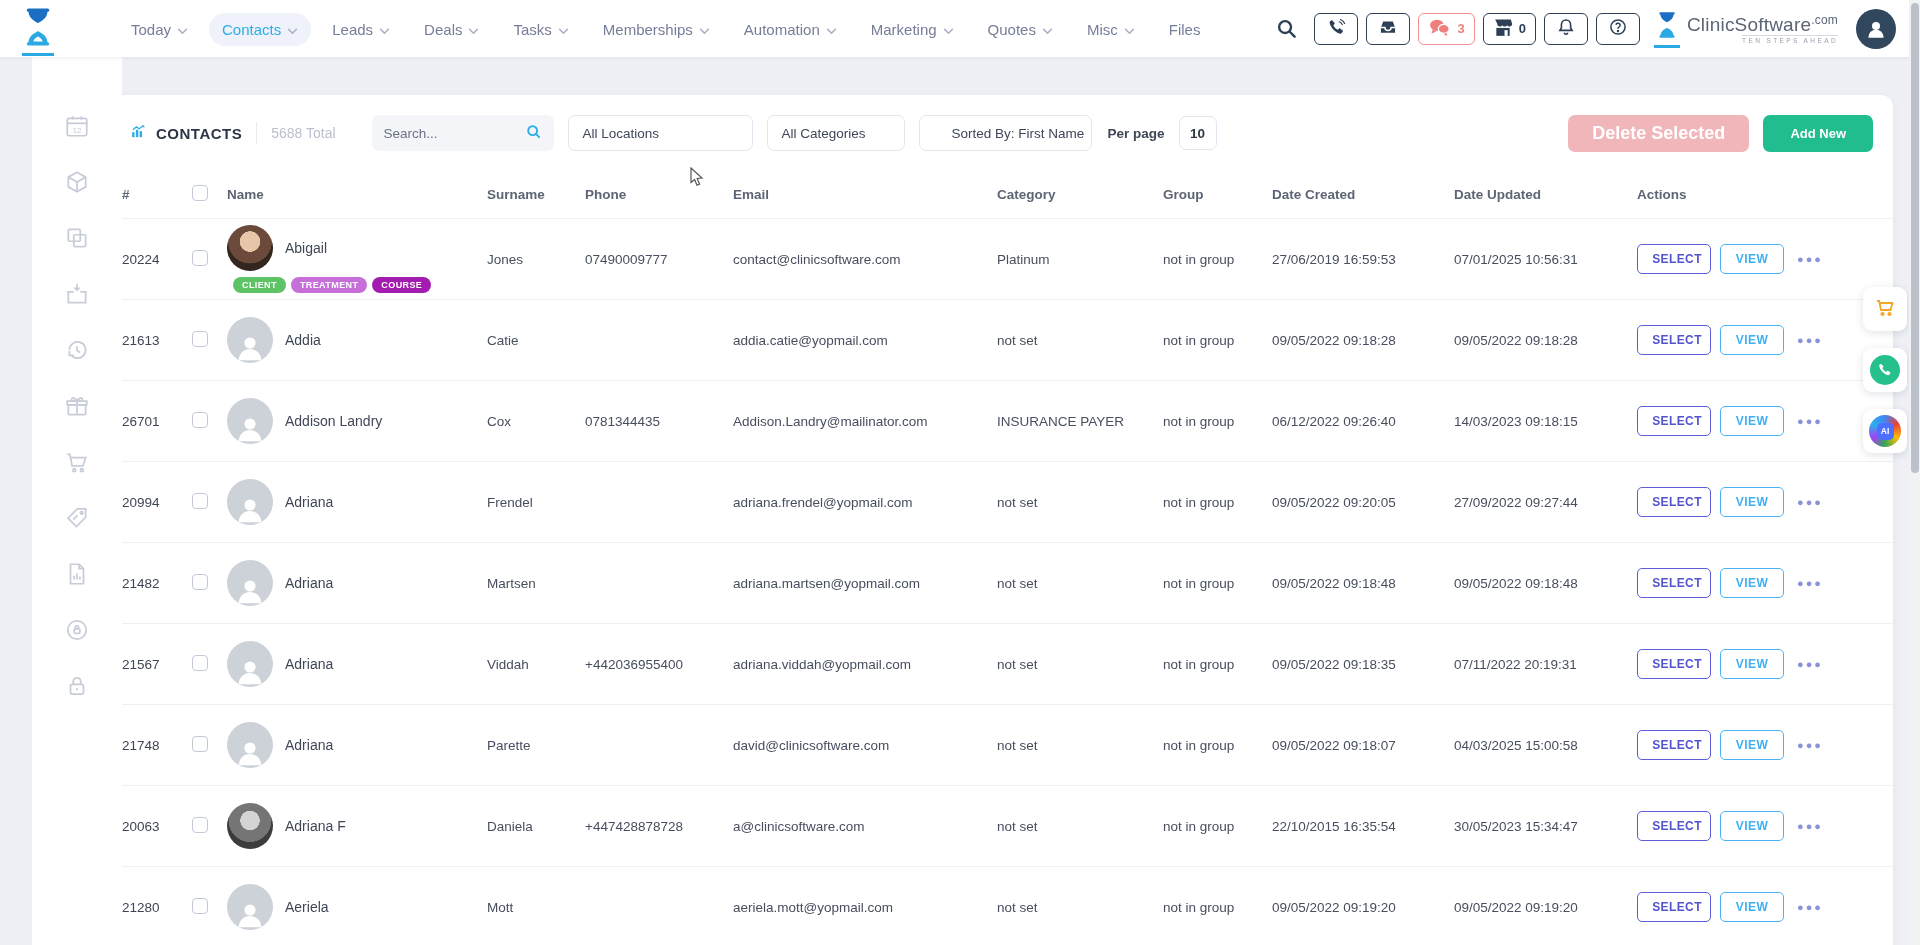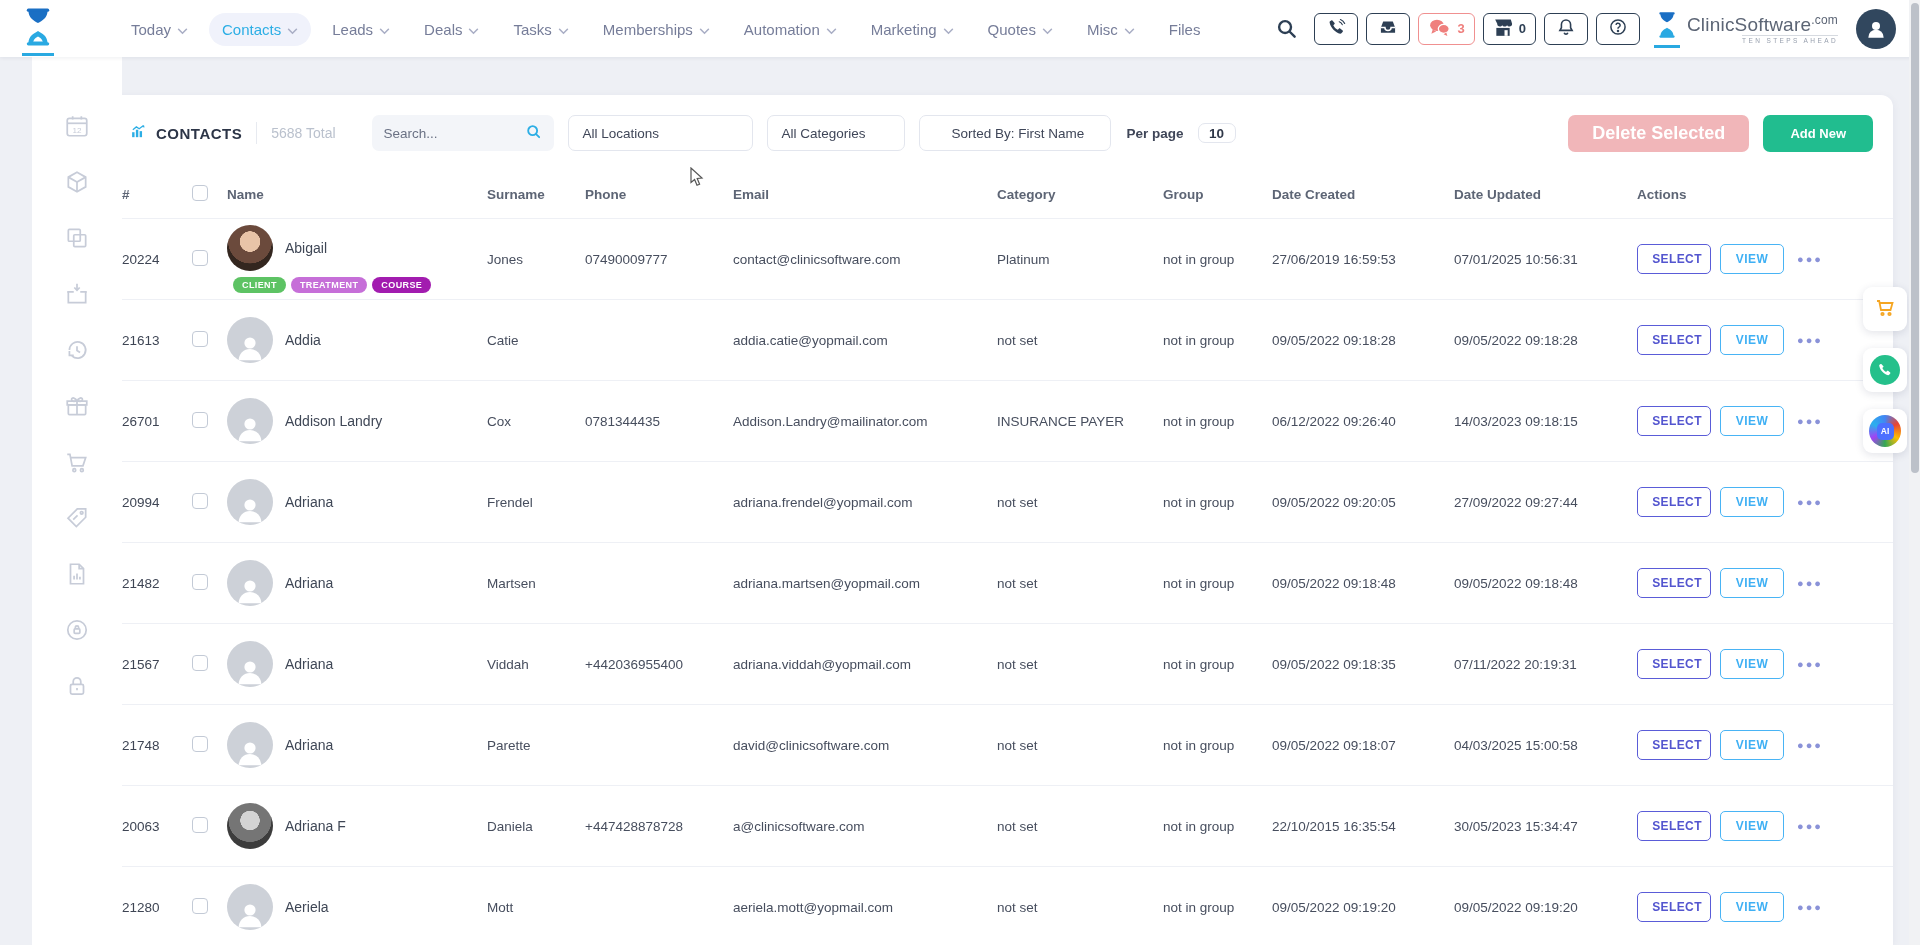--- a/index.html
+++ b/index.html
@@ -33,23 +33,23 @@
   
   .card { position:absolute; left:110px; top:95px; width:1783px; bottom:0; background:#fff; border-radius:12px 12px 0 0; box-shadow:0 2px 10px rgba(30,40,80,.06); overflow:hidden; z-index:3; }
   .toolbar { height:76px; display:flex; align-items:center; padding:0 20px; gap:14px; }
   .tb-title { display:flex; align-items:center; gap:9px; font-weight:700; font-size:15px; color:#2c3547; letter-spacing:.5px; }
   .tb-sep { width:1px; height:22px; background:#e7eaf0; }
   .tb-total { color:#bac1cd; font-size:14px; white-space:nowrap; }
   .search-box { width:182px; height:36px; background:#f3f5f9; border-radius:7px; display:flex; align-items:center; padding:0 12px; gap:14px; margin-left:22px; }
   .search-box input { border:none; background:transparent; outline:none; font-size:13.5px; color:#3c4354; width:100%; }
   .search-box input::placeholder { color:#6a7184; }
   .select { height:36px; border:1px solid #e3e6ee; border-radius:7px; display:flex; align-items:center; padding:0 14px; font-size:13.5px; color:#3f4658; background:#fff; cursor:pointer; white-space:nowrap; }
-  .sel-loc { width:185px; } .sel-cat { width:138px; } .sel-sort { width:192px;padding-left:32px; }
+  .sel-loc { width:185px; } .sel-cat { width:138px; } .sel-sort { width:173px;padding-left:32px; }
   .pp-label { font-size:13.5px; color:#3f4658; font-weight:600; margin-left:2px; white-space:nowrap; }
-  .pp-input { width:38px; height:20px; border:1px solid #e3e6ee; border-radius:7px; text-align:center; font-size:13.5px; font-weight:700; color:#2f3748; outline:none; }
+  .pp-input { width:38px; height:34px; border:1px solid #e3e6ee; border-radius:7px; text-align:center; font-size:13.5px; font-weight:700; color:#2f3748; outline:none; }
   .tb-spacer { flex:1; }
   .btn-delete { height:37px; padding:0 24px; background:#f1b6b9; color:#fff; font-weight:700; font-size:18px; border:none; border-radius:7px; cursor:pointer; }
   .btn-add { height:37px; padding:0 27px; background:#21bd8f; color:#fff; font-weight:700; font-size:13px; border:none; border-radius:7px; cursor:pointer; }
 
   
   .tbl { --cols:70px 35px 260px 98px 148px 264px 166px 109px 182px 183px 1fr; }
   .thead { display:grid; grid-template-columns:var(--cols); height:48px; align-items:center; padding-left:12px; border-bottom:1px solid #eef0f5; color:#5d6575; font-size:13.5px; font-weight:600; }
   .trow { display:grid; grid-template-columns:var(--cols); height:81px; align-items:center; padding-left:12px; border-bottom:1px solid #eef0f5; font-size:13.5px; color:#474e5e; white-space:nowrap; }
   .cell-id { color:#3e4554; }
   .checkbox { width:16px; height:16px; border:1.5px solid #c3cad6; border-radius:4px; background:#fff; display:inline-block; cursor:pointer; }

